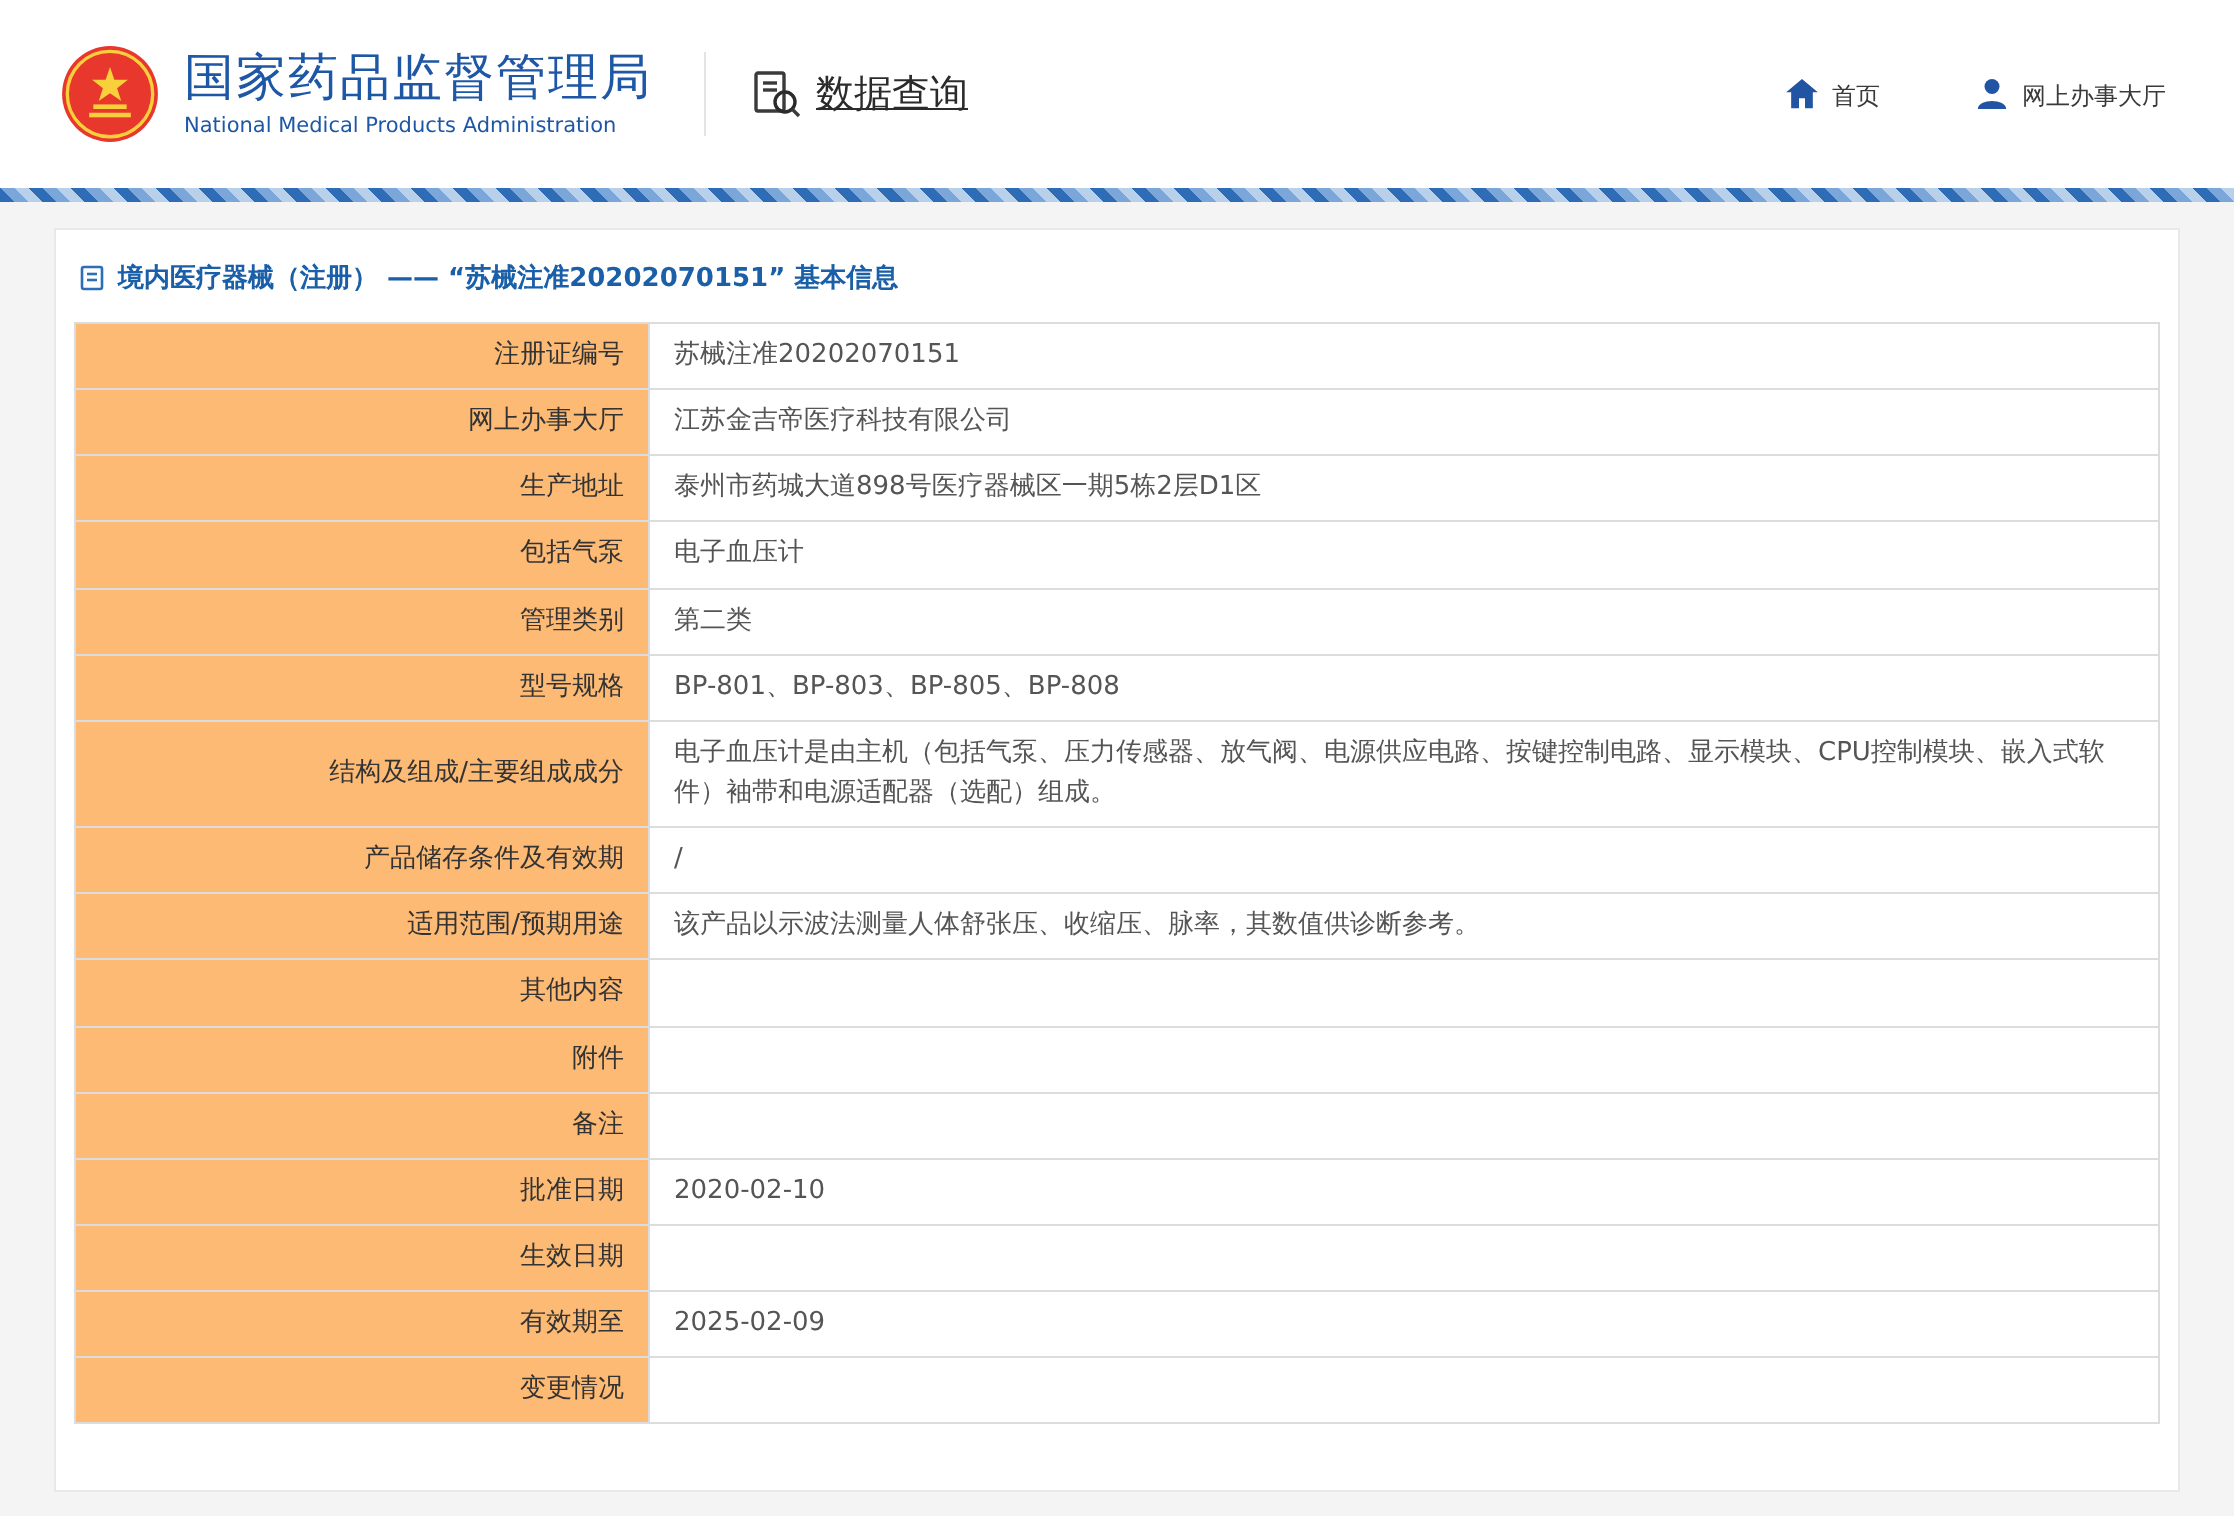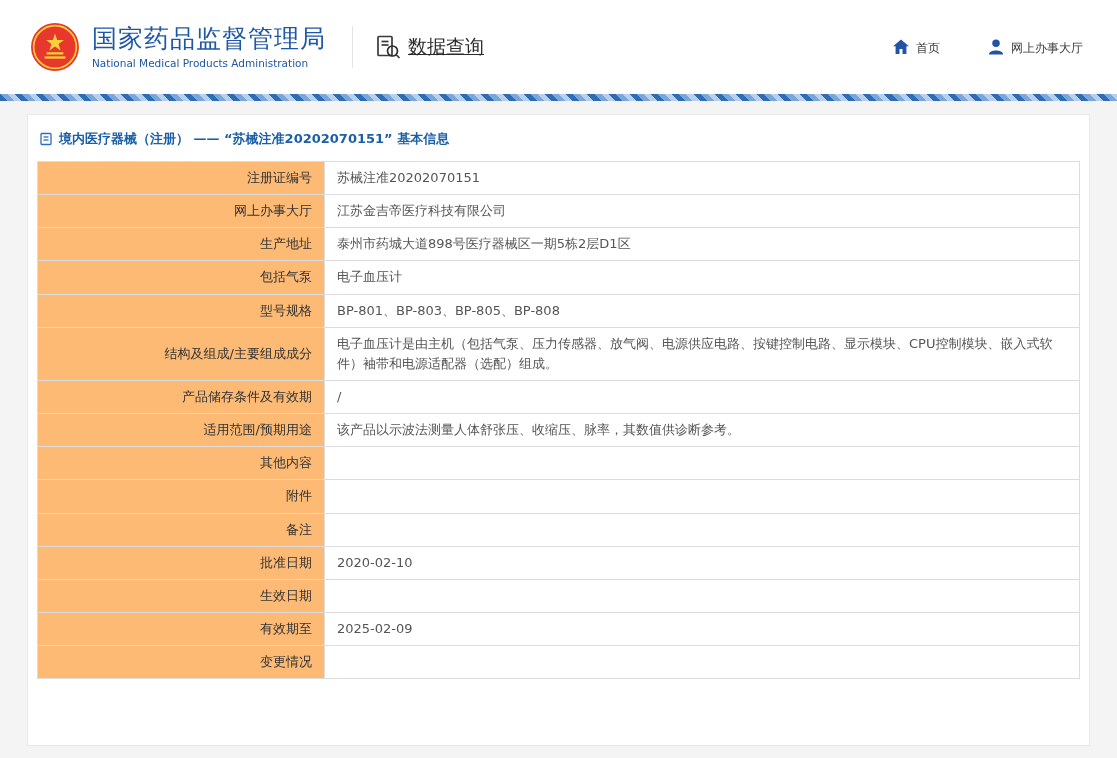--- a/index.html
+++ b/index.html
@@ -182,20 +182,24 @@
           </tr>
           <tr>
             <td class="label-cell">生产地址</td>
             <td class="value-cell">泰州市药城大道898号医疗器械区一期5栋2层D1区</td>
           </tr>
           <tr>
             <td class="label-cell">包括气泵</td>
             <td class="value-cell">电子血压计</td>
           </tr>
           <tr>
+            <td class="label-cell">管理类别</td>
+            <td class="value-cell">第二类</td>
+          </tr>
+          <tr>
             <td class="label-cell">型号规格</td>
             <td class="value-cell">BP-801、BP-803、BP-805、BP-808</td>
           </tr>
           <tr>
             <td class="label-cell">结构及组成/主要组成成分</td>
             <td class="value-cell">电子血压计是由主机（包括气泵、压力传感器、放气阀、电源供应电路、按键控制电路、显示模块、CPU控制模块、嵌入式软件）袖带和电源适配器（选配）组成。</td>
           </tr>
           <tr>
             <td class="label-cell">产品储存条件及有效期</td>
             <td class="value-cell">/</td>

